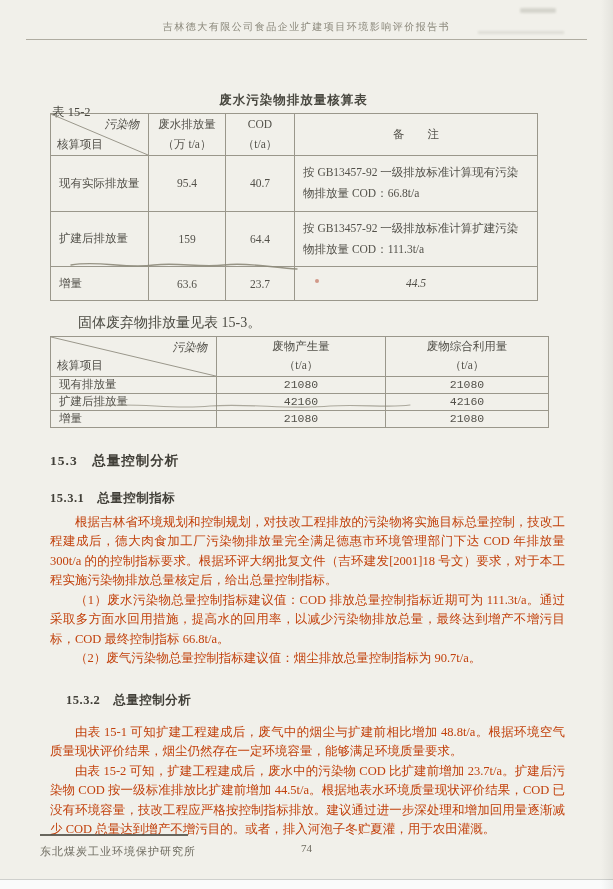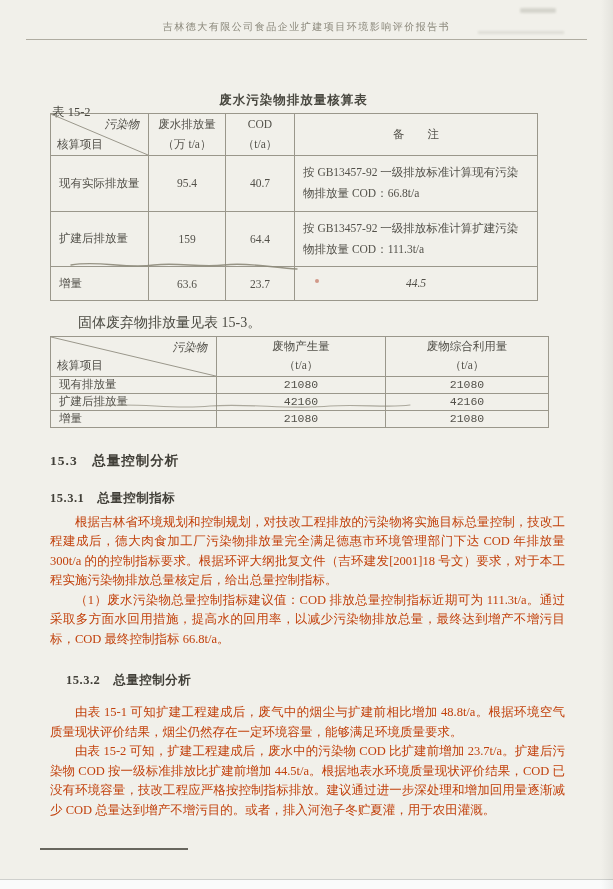--- a/index.html
+++ b/index.html
@@ -194,25 +194,30 @@
         <td class="num-cell">21080</td>
       </tr>
     </tbody>
       </table>
 
     <div class="h-sec">15.3　总量控制分析</div>
 
     <div class="h-sub">15.3.1　总量控制指标</div>
     <p class="body-p">根据吉林省环境规划和控制规划，对技改工程排放的污染物将实施目标总量控制，技改工程建成后，德大肉食加工厂污染物排放量完全满足德惠市环境管理部门下达 COD 年排放量 300t/a 的的控制指标要求。根据环评大纲批复文件（吉环建发[2001]18 号文）要求，对于本工程实施污染物排放总量核定后，给出总量控制指标。</p>
     <p class="body-p p-tight">（1）废水污染物总量控制指标建议值：COD 排放总量控制指标近期可为 111.3t/a。通过采取多方面水回用措施，提高水的回用率，以减少污染物排放总量，最终达到增产不增污目标，COD 最终控制指标 66.8t/a。</p>
+    <p class="body-p p-tight">（2）废气污染物总量控制指标建议值：烟尘排放总量控制指标为 90.7t/a。</p>
 
     <div class="h-sub h-sub2">15.3.2　总量控制分析</div>
     <p class="body-p p-gap">由表 15-1 可知扩建工程建成后，废气中的烟尘与扩建前相比增加 48.8t/a。根据环境空气质量现状评价结果，烟尘仍然存在一定环境容量，能够满足环境质量要求。</p>
     <p class="body-p p-tight">由表 15-2 可知，扩建工程建成后，废水中的污染物 COD 比扩建前增加 23.7t/a。扩建后污染物 COD 按一级标准排放比扩建前增加 44.5t/a。根据地表水环境质量现状评价结果，COD 已没有环境容量，技改工程应严格按控制指标排放。建议通过进一步深处理和增加回用量逐渐减少 COD 总量达到增产不增污目的。或者，排入河泡子冬贮夏灌，用于农田灌溉。</p>
 
   </div>
 
   <div class="footer">
     <div class="footer-rule"></div>
+    <div class="footer-row">
+      <span class="footer-org">东北煤炭工业环境保护研究所</span>
+      <span class="footer-page">74</span>
+    </div>
   </div>
 
   <div class="scan-strip"></div>
 </div>
 
 </body></html>

